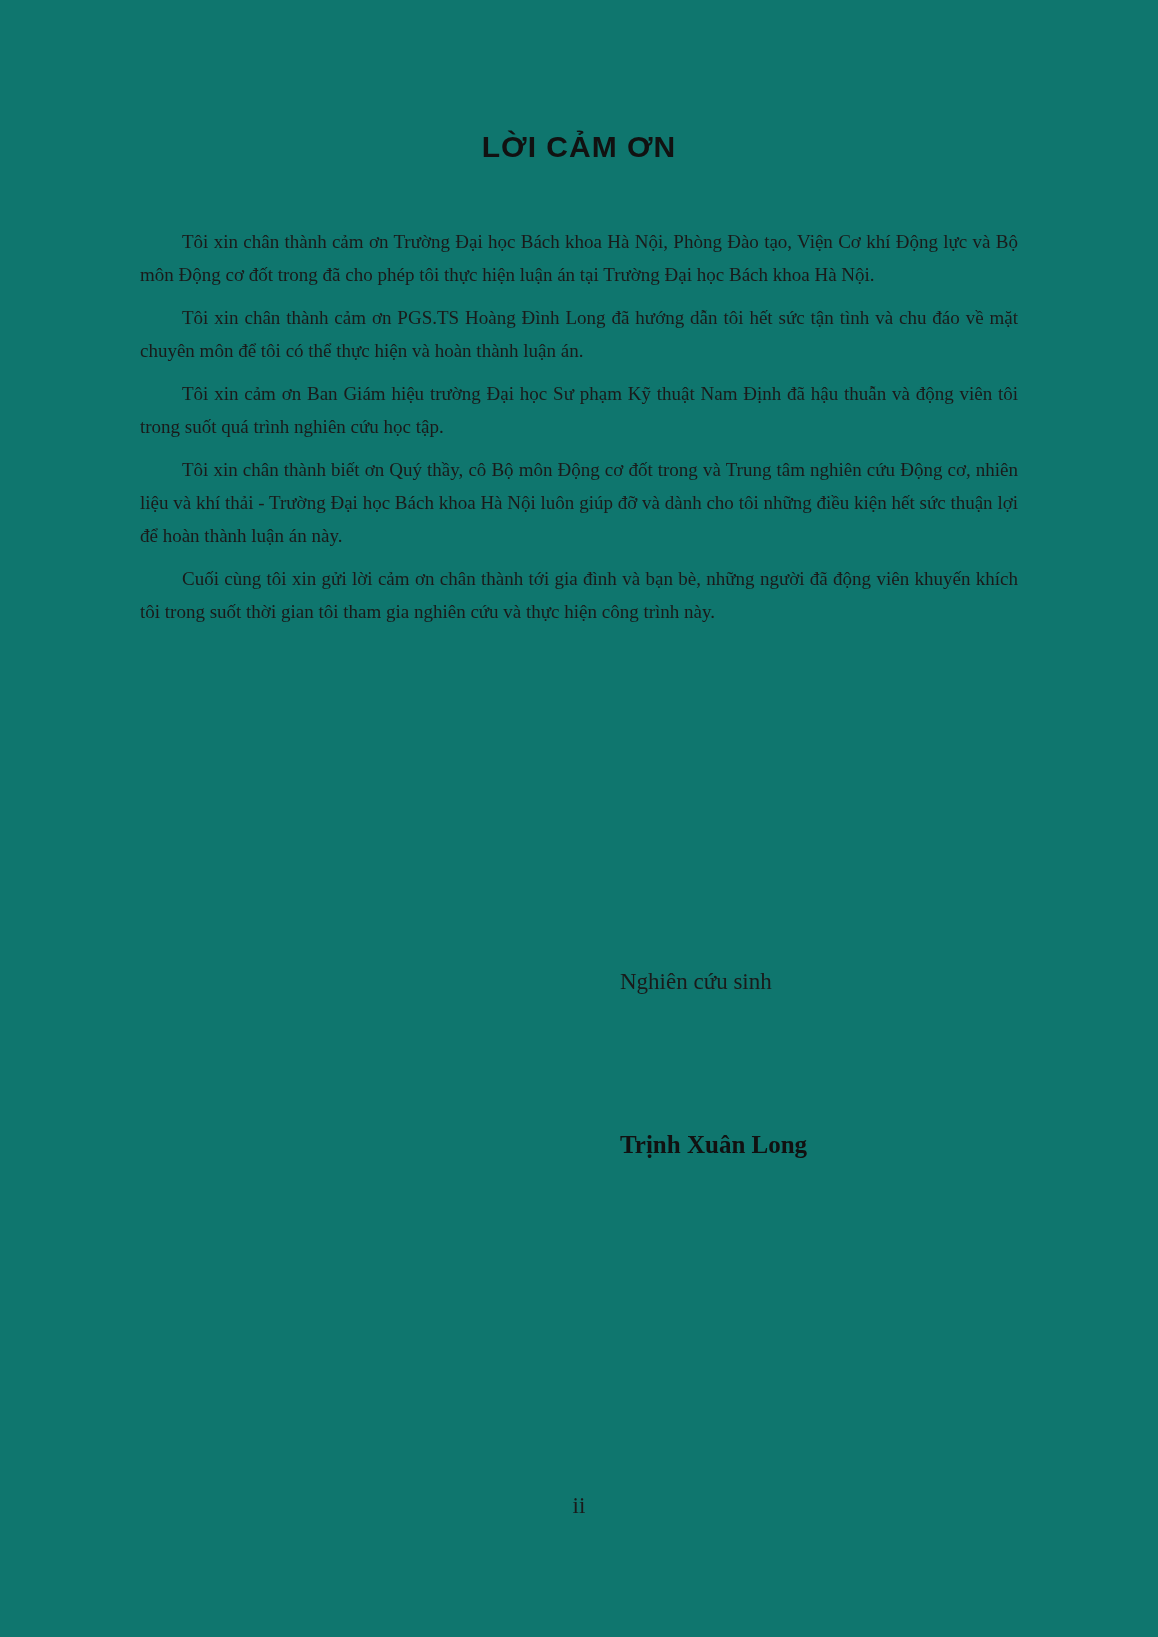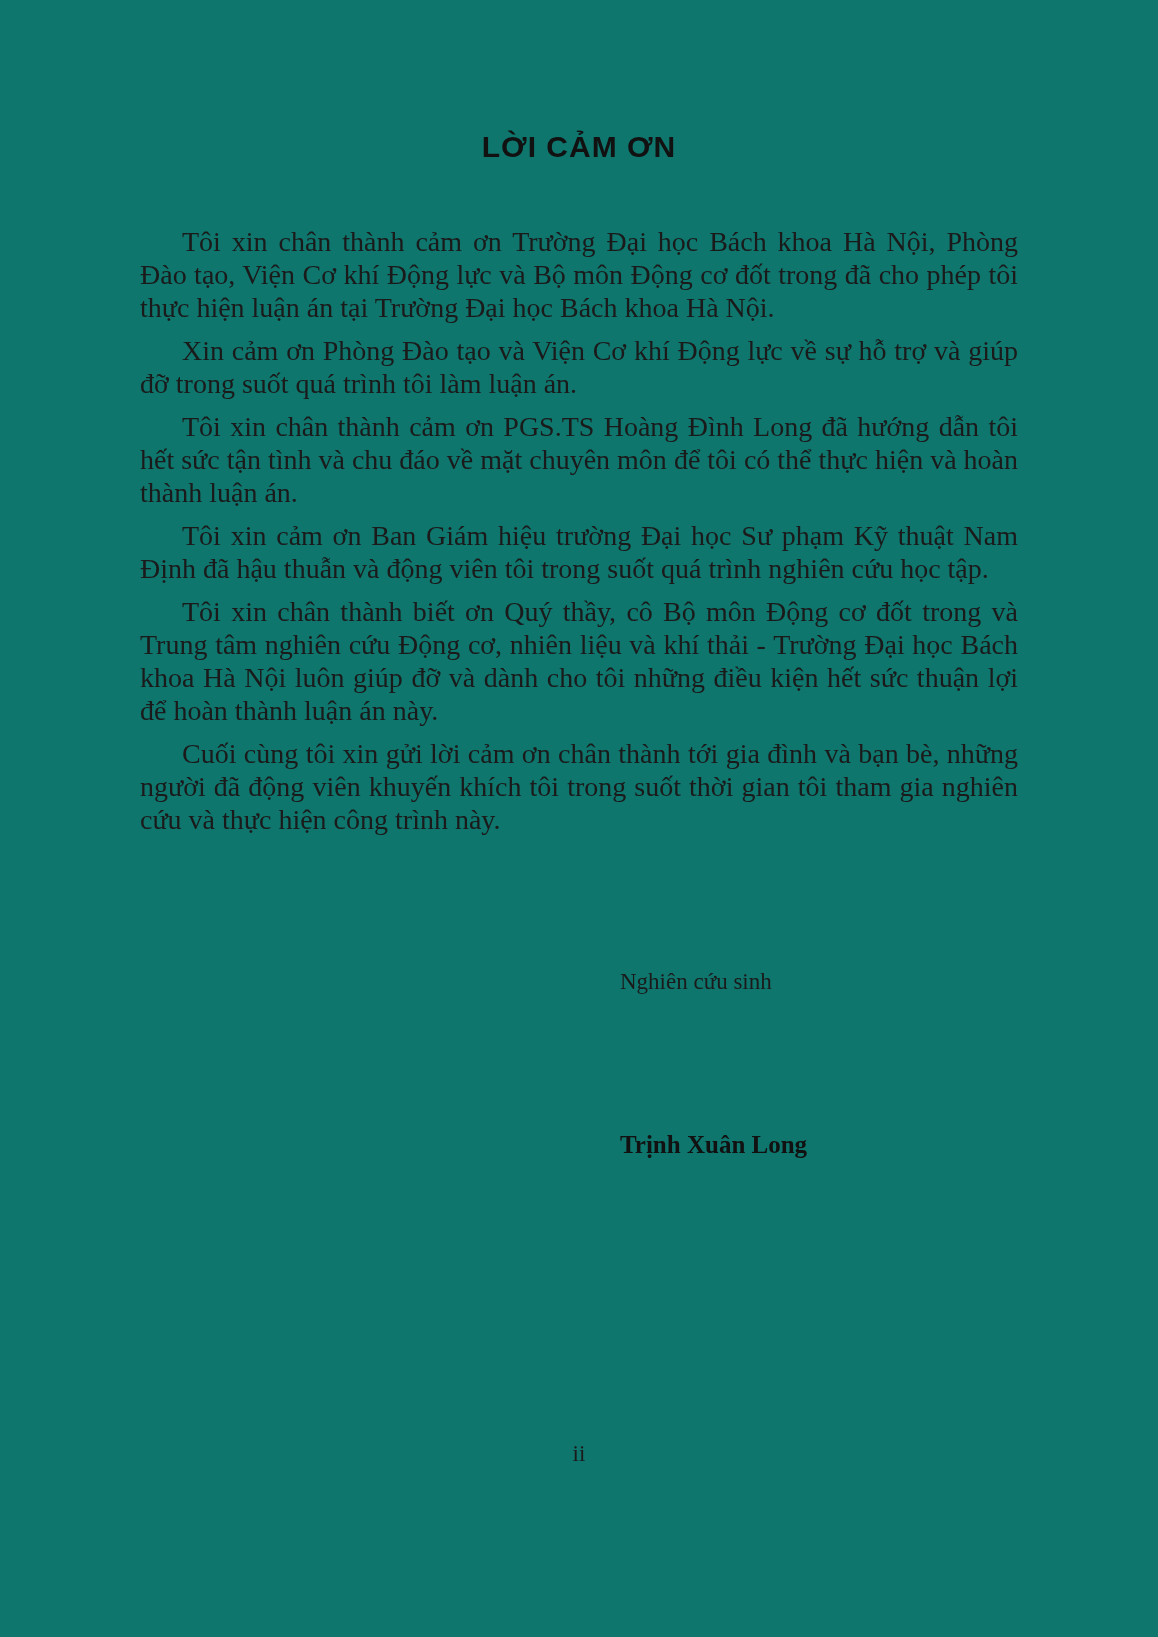--- a/index.html
+++ b/index.html
@@ -31,21 +31,21 @@
     color: #111111;
   }
   .content {
     position: absolute;
     top: 225px;
     left: 140px;
     width: 878px;
   }
   .para {
     margin: 0 0 10px 0;
-    font-size: 28px;
+    font-size: 19px;
     line-height: 33px;
     text-align: justify;
     text-indent: 42px;
     color: #1a1a1a;
   }
   .signature {
     position: absolute;
     top: 924px;
     left: 620px;
     width: 400px;
@@ -59,39 +59,38 @@
   }
   .sig-name {
     margin-top: 133px;
     font-size: 25px;
     line-height: 30px;
     font-weight: bold;
     color: #111111;
   }
   .page-number {
     position: absolute;
-    top: 1440px;
+    top: 1492px;
     left: 0;
     right: 0;
     text-align: center;
     font-size: 23px;
     line-height: 28px;
     color: #1a1a1a;
   }
 </style>
 </head>
 <body>
 
 <div class="page">
 
   <h1 class="title">LỜI CẢM ƠN</h1>
 
   <div class="content">
     <p class="para">Tôi xin chân thành cảm ơn Trường Đại học Bách khoa Hà Nội, Phòng Đào tạo, Viện Cơ khí Động lực và Bộ môn Động cơ đốt trong đã cho phép tôi thực hiện luận án tại Trường Đại học Bách khoa Hà Nội.</p>
-    <p class="para">Xin cảm ơn Phòng Đào tạo và Viện Cơ khí Động lực về sự hỗ trợ và giúp đỡ trong suốt quá trình tôi làm luận án.</p>
     <p class="para">Tôi xin chân thành cảm ơn PGS.TS Hoàng Đình Long đã hướng dẫn tôi hết sức tận tình và chu đáo về mặt chuyên môn để tôi có thể thực hiện và hoàn thành luận án.</p>
     <p class="para">Tôi xin cảm ơn Ban Giám hiệu trường Đại học Sư phạm Kỹ thuật Nam Định đã hậu thuẫn và động viên tôi trong suốt quá trình nghiên cứu học tập.</p>
     <p class="para">Tôi xin chân thành biết ơn Quý thầy, cô Bộ môn Động cơ đốt trong và Trung tâm nghiên cứu Động cơ, nhiên liệu và khí thải - Trường Đại học Bách khoa Hà Nội luôn giúp đỡ và dành cho tôi những điều kiện hết sức thuận lợi để hoàn thành luận án này.</p>
     <p class="para">Cuối cùng tôi xin gửi lời cảm ơn chân thành tới gia đình và bạn bè, những người đã động viên khuyến khích tôi trong suốt thời gian tôi tham gia nghiên cứu và thực hiện công trình này.</p>
   </div>
 
   <div class="signature">
     <div class="sig-role">Nghiên cứu sinh</div>
     <div class="sig-name">Trịnh Xuân Long</div>
   </div>

